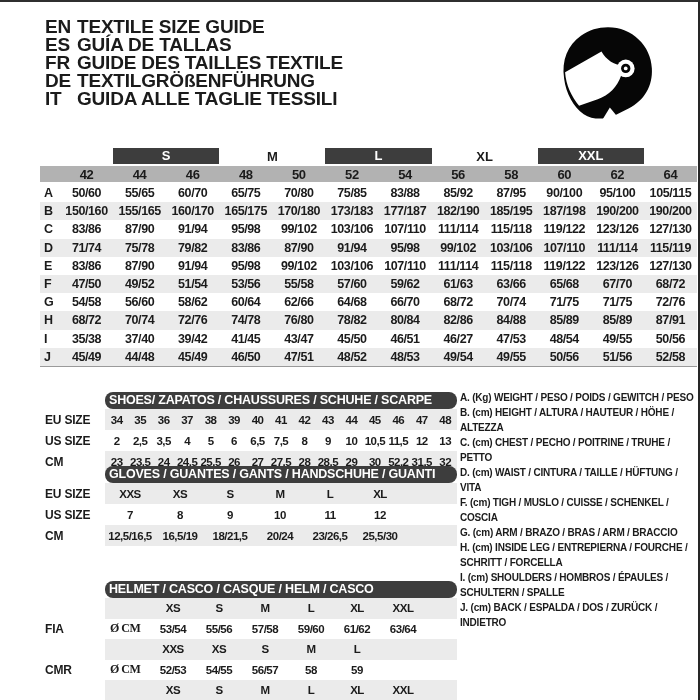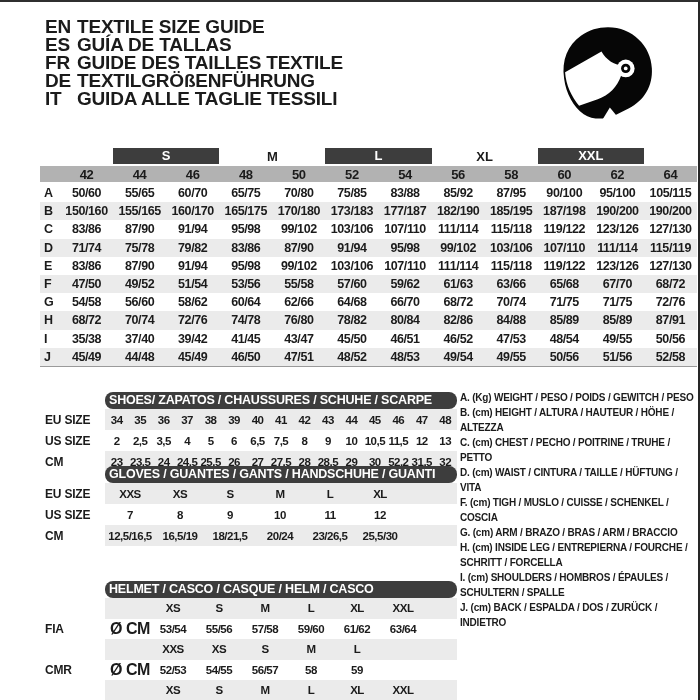--- a/index.html
+++ b/index.html
@@ -40,21 +40,21 @@
     padding-left:4px; letter-spacing:-0.2px; white-space:nowrap; overflow:hidden;border-radius:8px;
   }
   .sec-row{display:grid; grid-template-columns:65px 1fr; height:21px; align-items:stretch;}
   .sec-row.helm{height:20.5px;}
   .sec-label{font-weight:700; font-size:12px; align-self:center; padding-left:5px; letter-spacing:-0.2px;}
   .sec-values{
     display:grid; align-items:center; text-align:center;
     font-weight:700; font-size:11.5px; letter-spacing:-0.5px;
   }
   .sec-values.shaded{background:var(--stripe);}
-  .sec-values .unit-cell{text-align:center; padding-left:5px; font-size:16px;}
+  .sec-values .unit-cell{text-align:left; padding-left:5px; font-size:12px;font-family:Liberation Serif, serif;}
   
   .legend{position:absolute; left:460px; top:388px; width:238px;}
   .legend-item{font-weight:700; font-size:10px; line-height:15px; letter-spacing:-0.2px;}
 </style>
 </head>
 <body>
 
 <div class="lang-block" id="langs">
     <div class="lang-row">
       <div class="lang-code">EN</div>
@@ -234,21 +234,21 @@
     </div>
     <div class="trow">
       <div class="letter-cell">I</div>
       <div>35/38</div>
       <div>37/40</div>
       <div>39/42</div>
       <div>41/45</div>
       <div>43/47</div>
       <div>45/50</div>
       <div>46/51</div>
-      <div>46/52</div>
+      <div>46/27</div>
       <div>47/53</div>
       <div>48/54</div>
       <div>49/55</div>
       <div>50/56</div>
     </div>
     <div class="trow stripe">
       <div class="letter-cell">J</div>
       <div>45/49</div>
       <div>44/48</div>
       <div>45/49</div>

